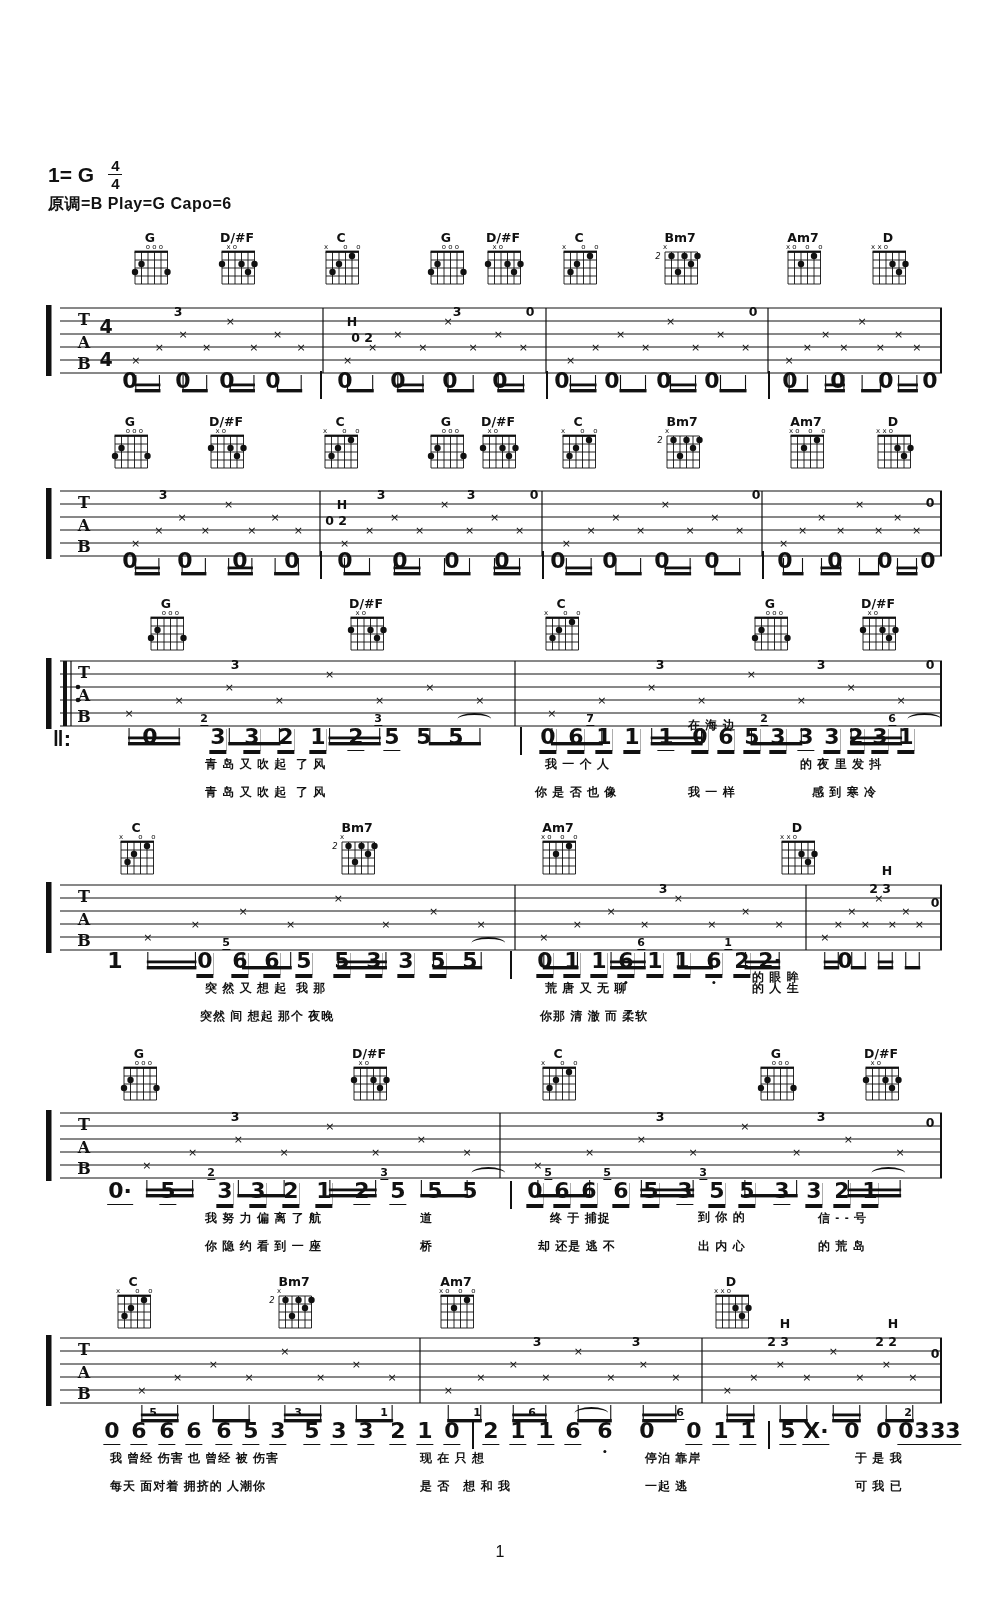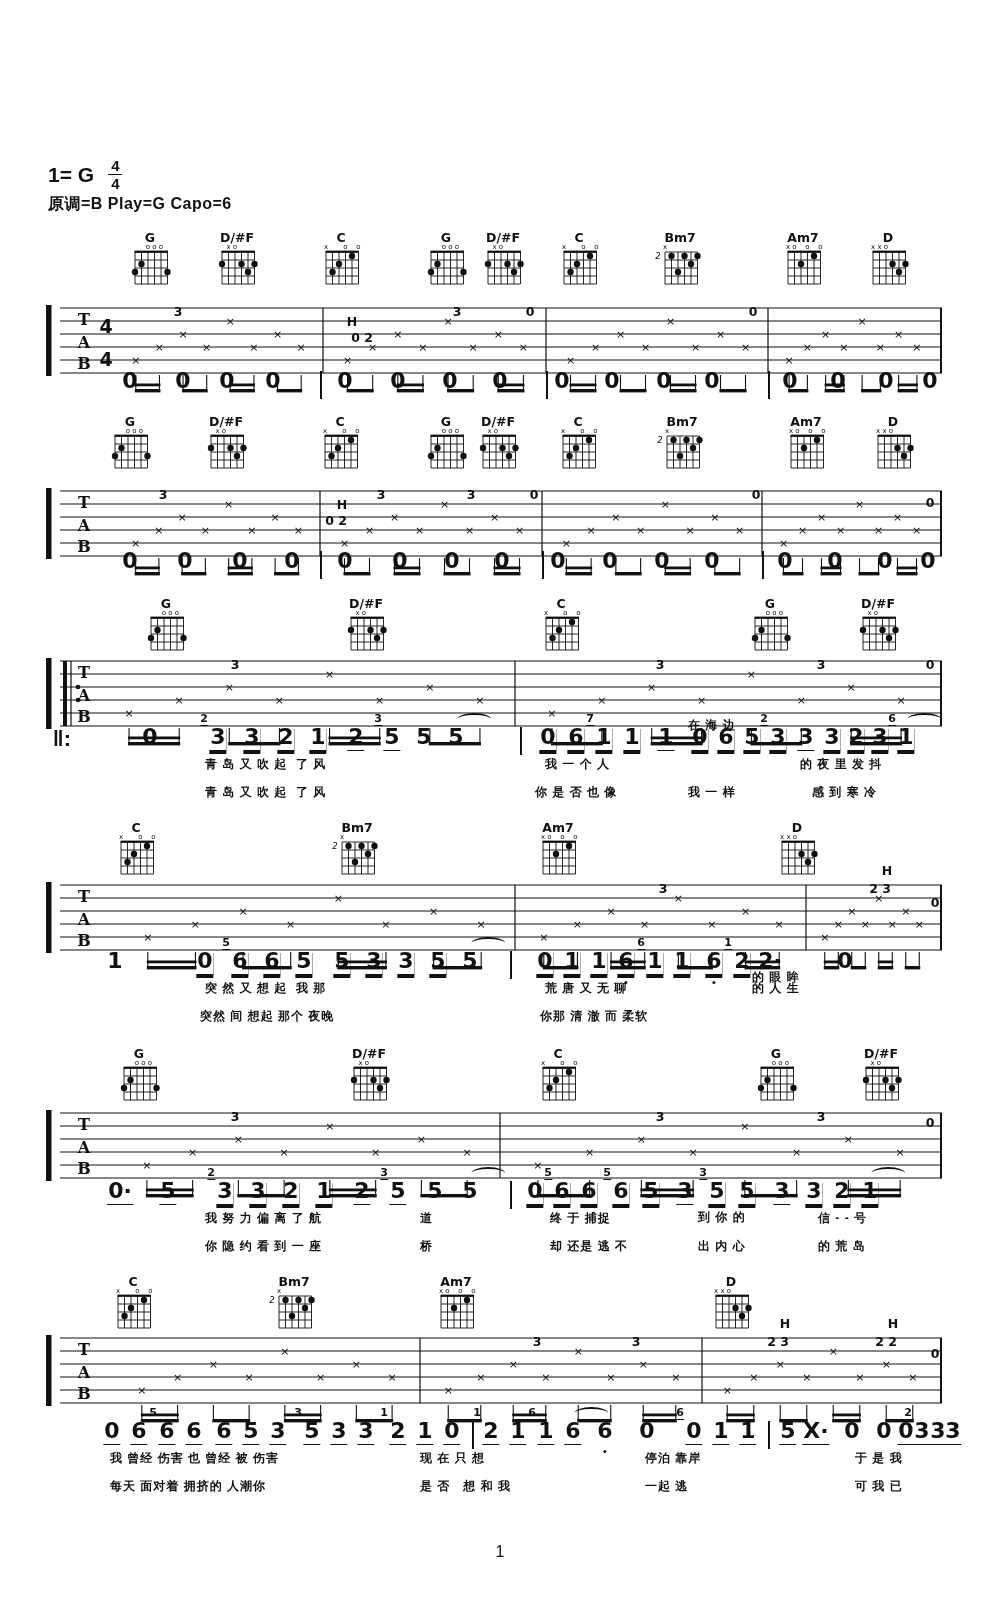--- a/index.html
+++ b/index.html
@@ -1282,21 +1282,21 @@
         <div style="left:814px;top:1180px;" class="jianpu-note u2"><span class="n">3</span></div>
         <div style="left:842px;top:1180px;" class="jianpu-note u2"><span class="n">2</span></div>
         <div style="left:870px;top:1180px;" class="jianpu-note u2"><span class="n">1</span><div class="tie"></div></div>
         <div style="left:205px;top:1210px;" class="lyrics-seg">我 努 力 偏 离 了 航</div>
         <div style="left:420px;top:1210px;" class="lyrics-seg">道</div>
         <div style="left:550px;top:1210px;" class="lyrics-seg">终 于 捕捉</div>
         <div style="left:698px;top:1209px;" class="lyrics-seg">到 你 的</div>
         <div style="left:818px;top:1210px;" class="lyrics-seg">信 - - 号</div>
         <div style="left:205px;top:1238px;" class="lyrics-seg">你 隐 约 看 到 一 座</div>
         <div style="left:420px;top:1238px;" class="lyrics-seg">桥</div>
-        <div style="left:550px;top:1238px;" class="lyrics-seg">却 还是 逃 不</div>
+        <div style="left:538px;top:1238px;" class="lyrics-seg">却 还是 逃 不</div>
         <div style="left:698px;top:1238px;" class="lyrics-seg">出 内 心</div>
         <div style="left:818px;top:1238px;" class="lyrics-seg">的 荒 岛</div>
       </div>
       <div style="position:absolute;left:0;top:0;width:1000px;">
         <div style="left:105px;top:1276px;" class="chord"><svg width="56" height="64" viewBox="0 0 56 64">
             <text x="28" y="10" font-size="12.5" fill="#111111" font-family="&quot;DejaVu Sans&quot;,sans-serif" font-weight="bold" text-anchor="middle">C</text>
             <rect x="12.5" y="18.6" width="33.5" height="2.2" fill="#111111"></rect>
             <line x1="13" y1="20" x2="13" y2="52" stroke="#111111" stroke-width="0.9"></line>
             <line x1="19.5" y1="20" x2="19.5" y2="52" stroke="#111111" stroke-width="0.9"></line>
             <line x1="26" y1="20" x2="26" y2="52" stroke="#111111" stroke-width="0.9"></line>

